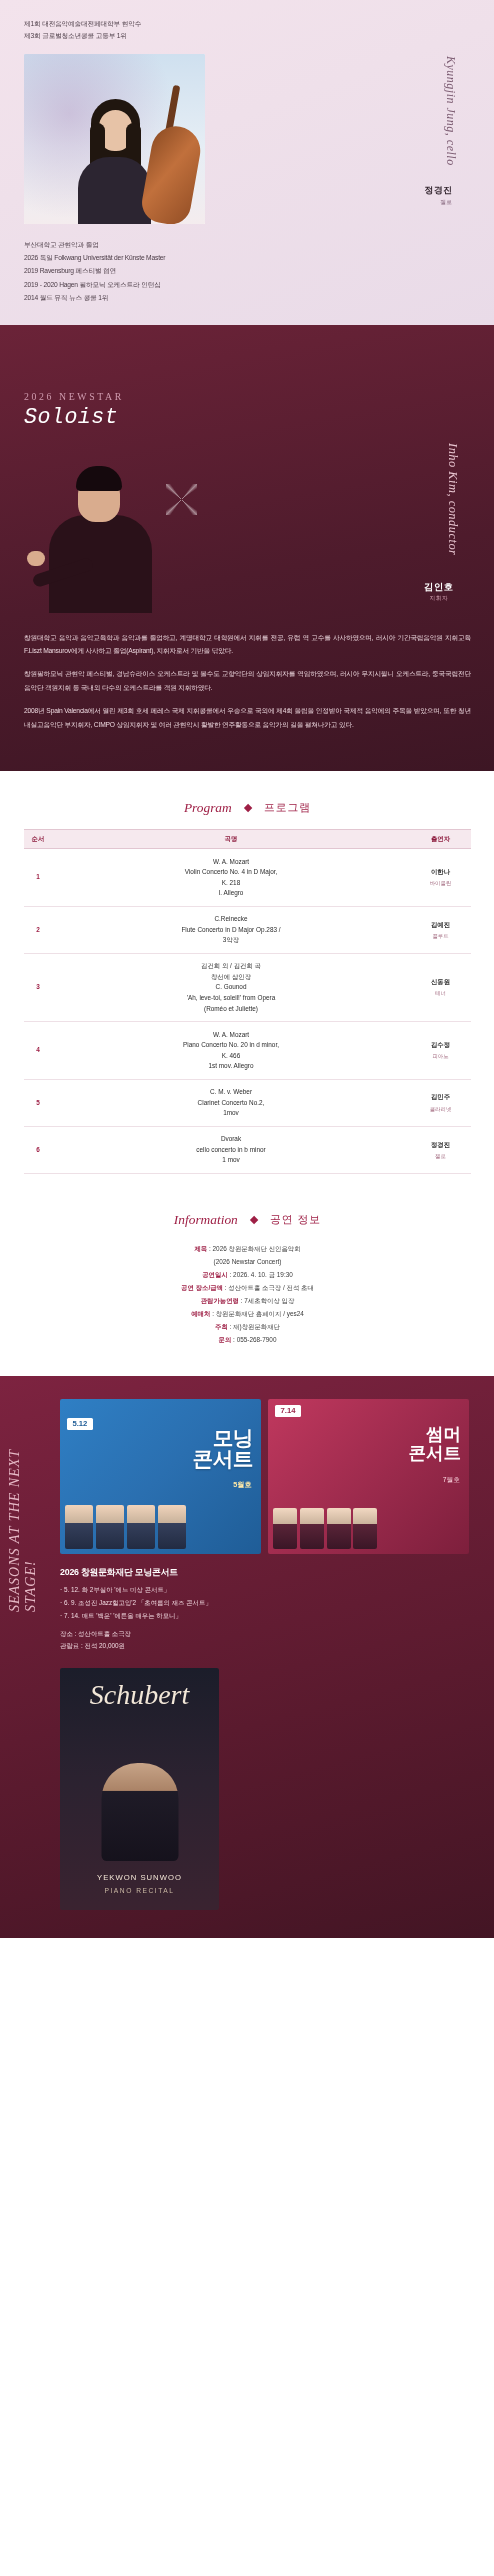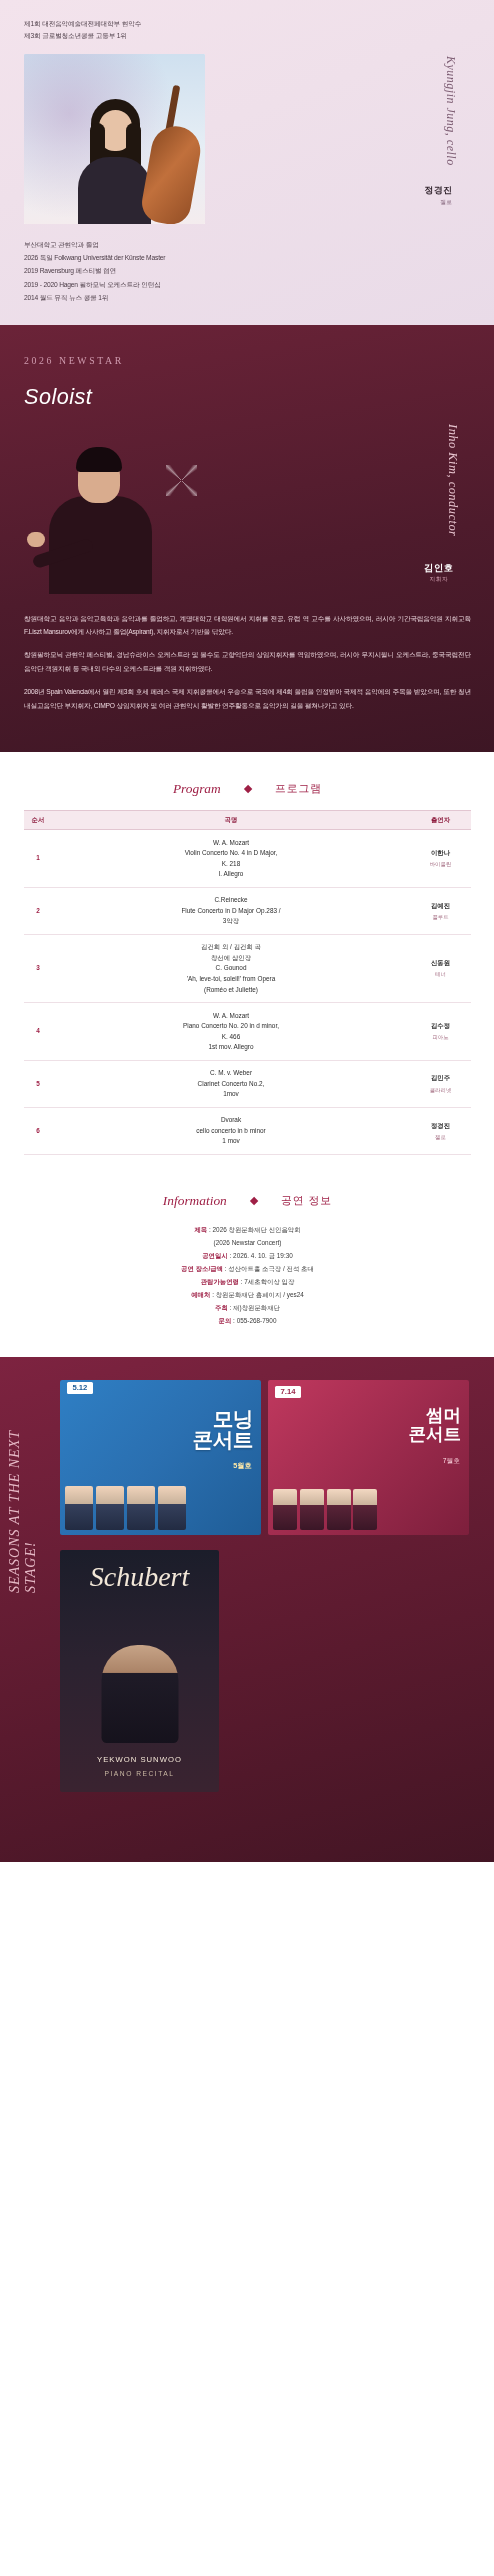--- a/index.html
+++ b/index.html
@@ -133,27 +133,28 @@
     background: linear-gradient(170deg,#6b2338 0%, #4e1b2c 55%, #3d1624 100%);
     color: #f0dfe4;
     padding: 28px 24px 30px 24px;
   }
   .sec-title-en {
     font-family: "Liberation Serif", serif;
     font-size: 9.8px;
     letter-spacing: 2.6px;
     color: #cf9bae;
     line-height: 1.6;
+    margin-top: 36px;
   }
   .sec-title-script {
-    font-family: Liberation Sans, sans-serif;
+    font-family: Liberation Mono, monospace;
     font-style: italic;
     font-size: 21.6px;
     color: #ffffff;
-    margin-top: 15px;
+    margin-top: 0;
     letter-spacing: 0.5px;
   }
   .cond-body {
     display: flex;
     align-items: flex-end;
     margin-top: 14.4px;
     min-height: 170px;
   }
   .cond-photo {
     width: 155px; height: 170px;
@@ -218,21 +219,21 @@
     text-align: justify;
   }
   .cond-bio p { margin-bottom: 9.3px; }
 
   
   .sec-program {
     background:#ffffff;
     padding: 29px 24px 20.6px 24px;
   }
   .head-ornament {
-    display:flex; align-items:center; justify-content:center; gap:24px;
+    display:flex; align-items:center; justify-content:center; gap:13px;
     margin-bottom: 13.4px;
   }
   .head-en {
     font-family:"Liberation Serif", serif;
     font-style: italic;
     font-size: 13.4px;
     color:#9e1f45;
   }
   .head-kr {
     font-size: 10.8px;
@@ -311,21 +312,21 @@
   .poster {
     position:relative;
     width: 201px; height: 155px;
     border-radius:2.1px;
     overflow:hidden;
     flex:none;
     background:#ffffff;
   }
   .poster-a { background: linear-gradient(135deg,#2f7fc4 0%, #2a6fb0 50%, #1f5d97 100%); }
   .poster-a .date-badge {
-    position:absolute; left:7.2px; top:2px;
+    position:absolute; left:7.2px; top:19px;
     background:#fff; color:#1f5d97; font-weight:bold;
     font-size:7.7px; padding:1.5px 5.2px; border-radius:1.5px;
   }
   .poster-a .big-kr {
     position:absolute; right:8.2px; top:28px;
     text-align:right;
     font-size:20.6px; font-weight:bold; color:#fff;
     line-height:1.05; letter-spacing:-0.5px;
     text-shadow:0 1px 2.1px rgba(0,0,0,.25);
     margin-left:32px;
@@ -636,20 +637,32 @@
         <div class="sub-kr">7월호</div>
         <div class="people">
           <span></span>
           <span></span>
           <span></span>
           <span></span>
         </div>
       </div>
     </div>
 
+    <div class="next-caption">
+      <h3>2026 창원문화재단 모닝콘서트</h3>
+      <ul>
+        <li>· 5. 12. 화 2부실아 '에느 미상 콘서트」</li>
+        <li>· 6. 9. 조성진 Jazz힐고잉'2 「초여름의 재즈 콘서트」</li>
+        <li>· 7. 14. 매트 '백운' '에튼을 매우는 하모니」</li>
+      </ul>
+      <div class="foot">
+        <div>장소 : 성산아트홀 소극장</div>
+        <div>관람료 : 전석 20,000원</div>
+      </div>
+    </div>
 
     <div class="poster-big">
       <div class="pb-title">
         <span>Schubert</span>
       </div>
       <div class="pb-figure"></div>
       <div class="pb-name">YEKWON SUNWOO</div>
       <div class="pb-sub">PIANO RECITAL</div>
     </div>
   </section>

